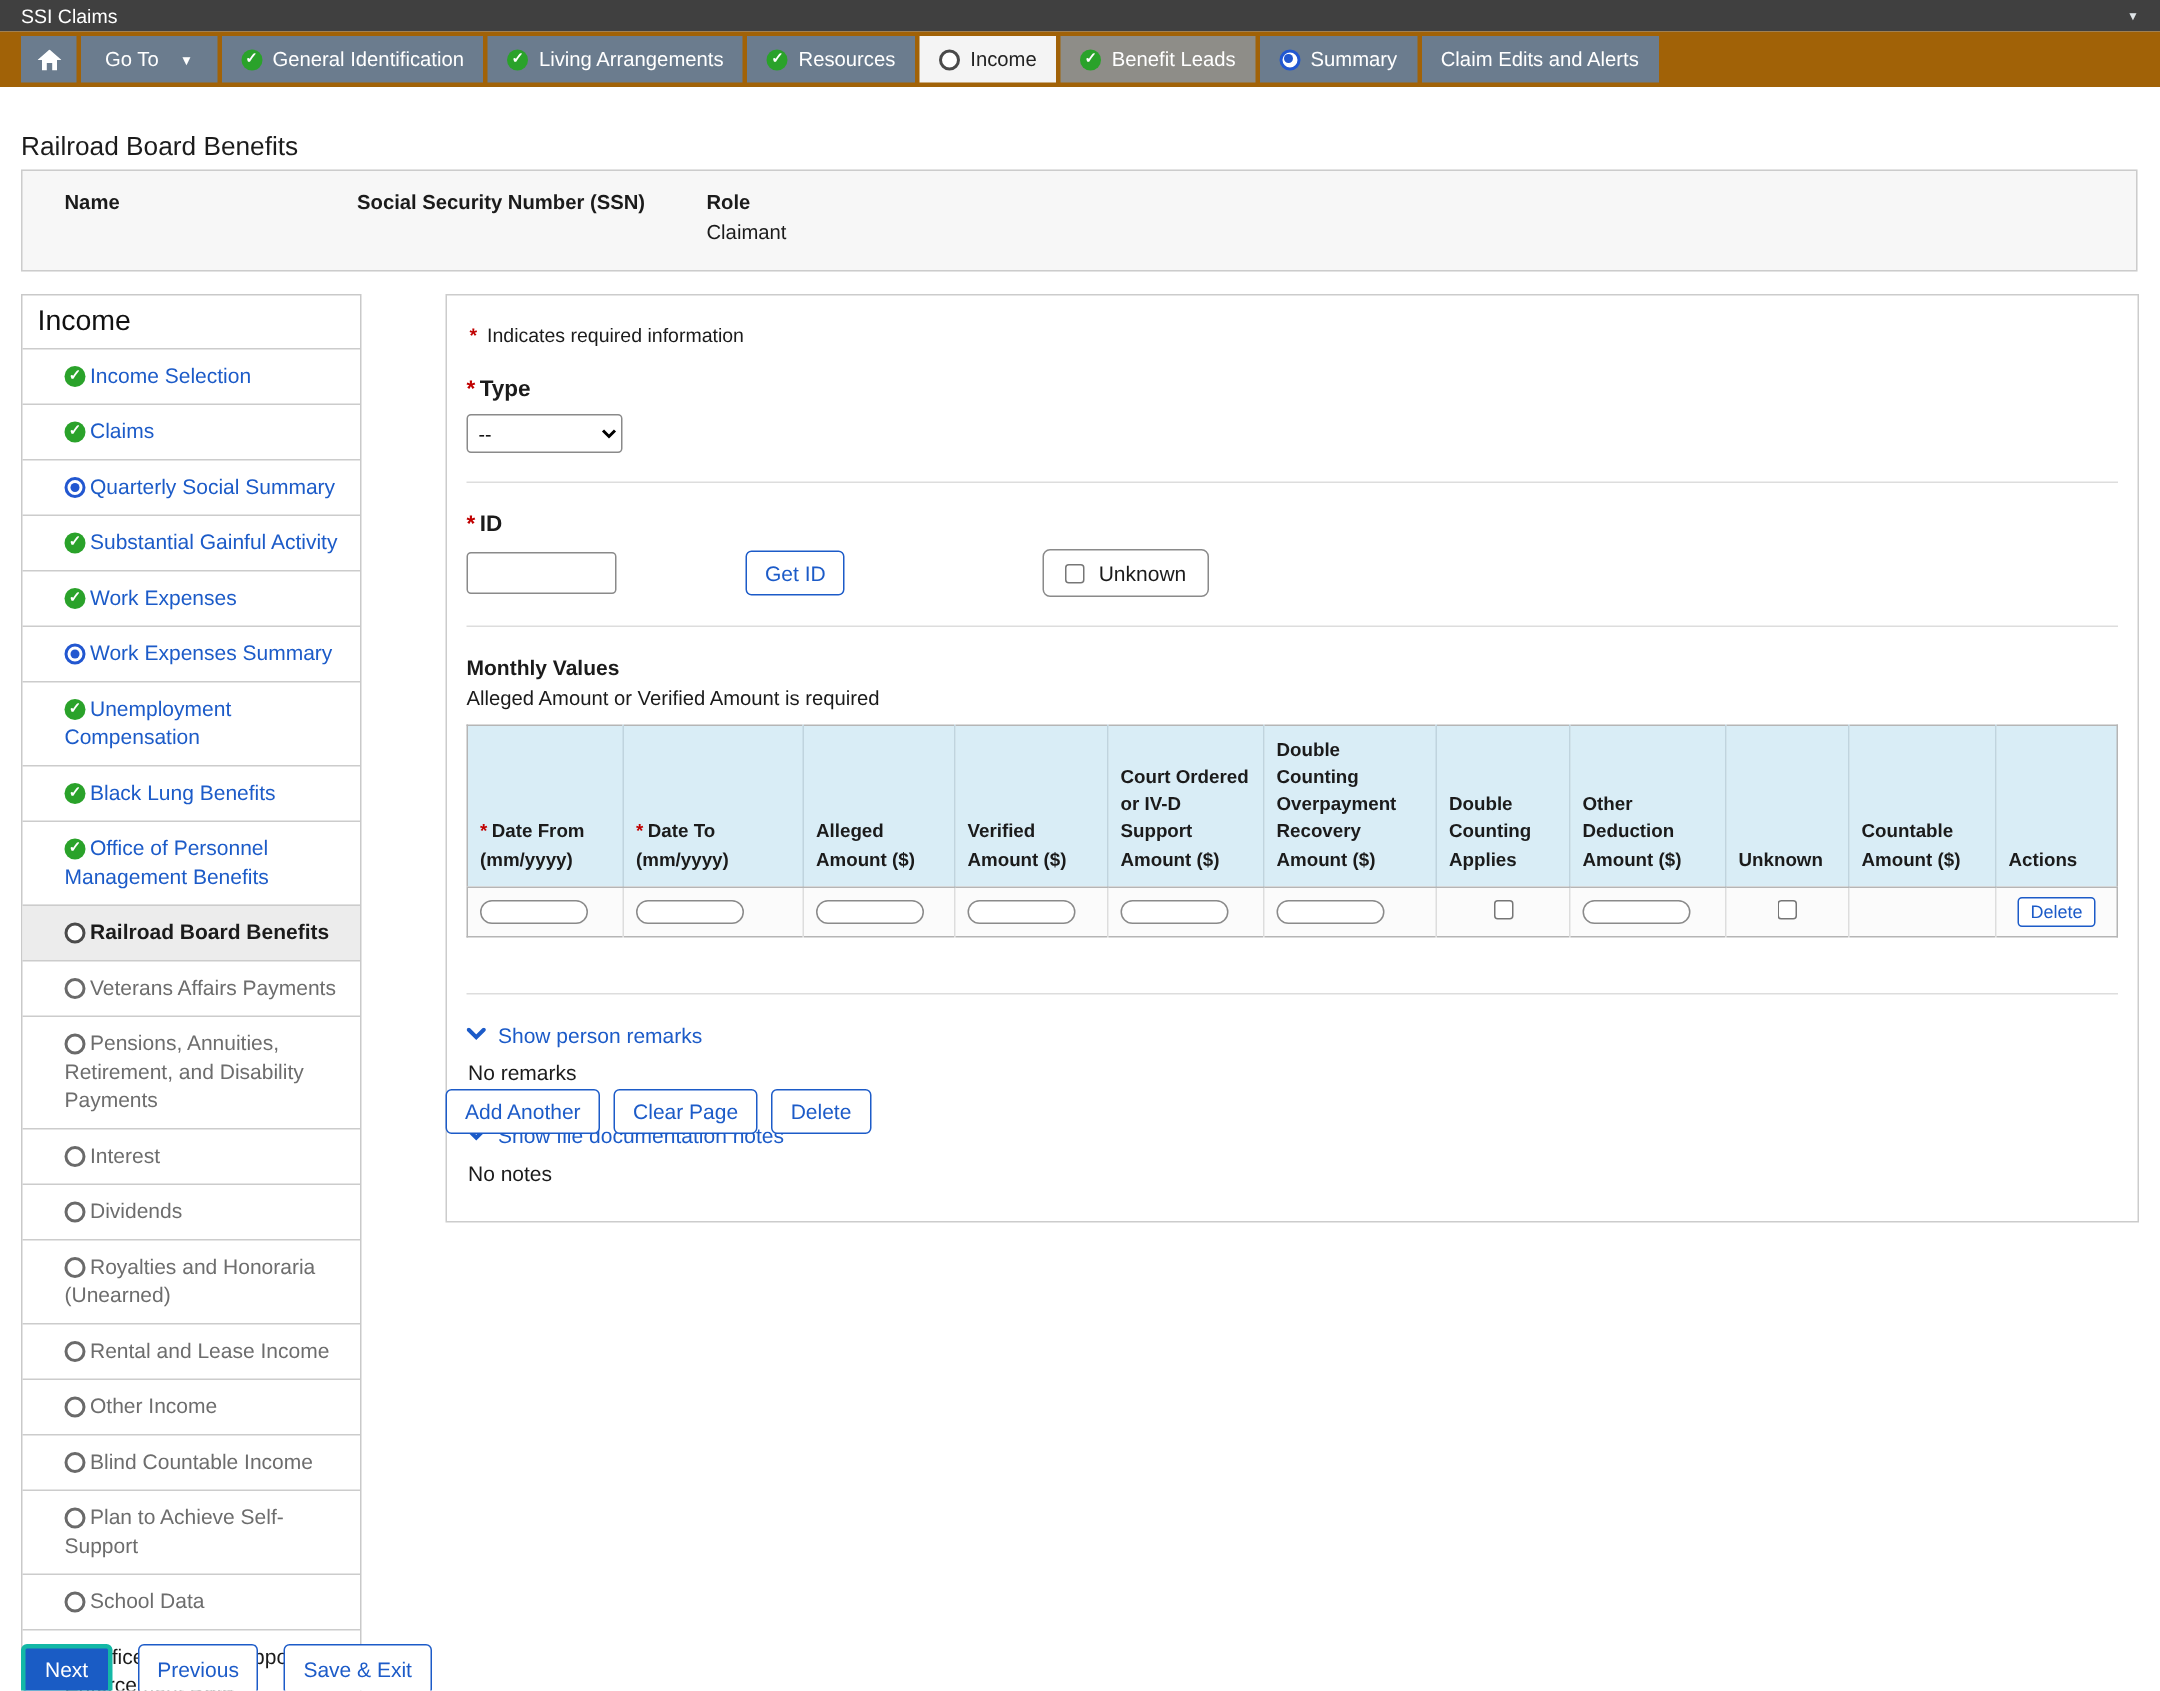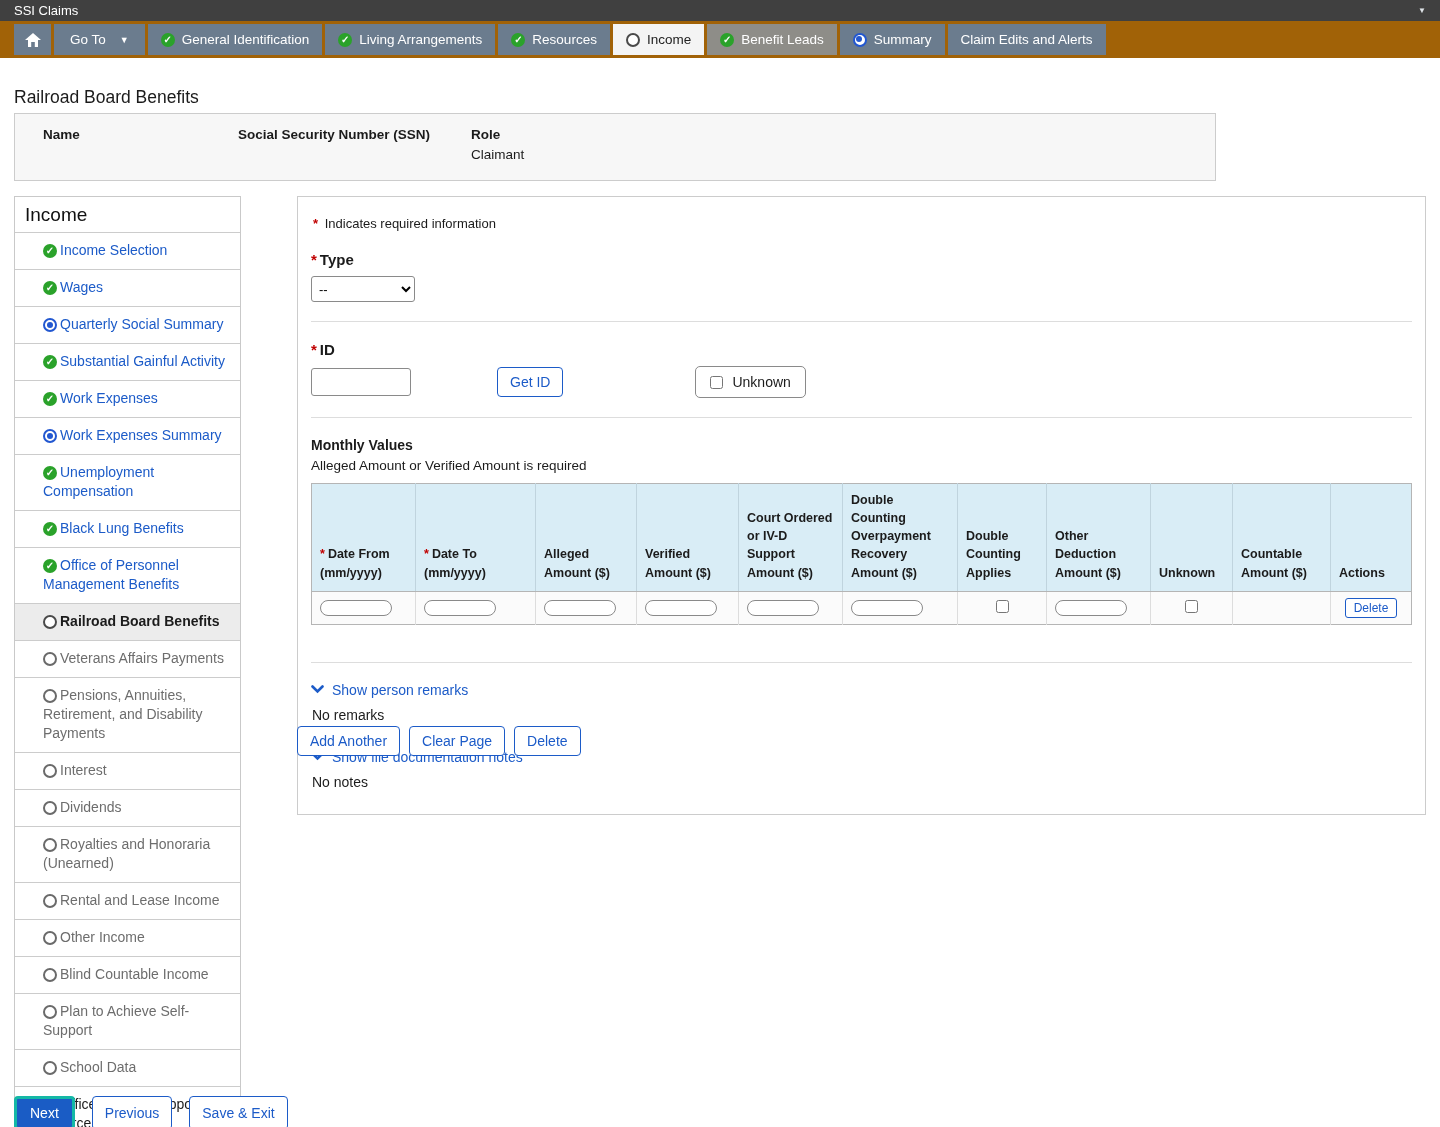--- a/index.html
+++ b/index.html
@@ -48,21 +48,21 @@
   .st--inprogress::before {
     content:""; position:absolute; left:1.5px; top:1.5px; width:6px; height:6px;
     border-radius:50%; background:#2257d0;
   }
   .st--notstarted { width:14px; height:14px; background:#fff; border:2.5px solid #6a6a6a; }
   .st--current    { width:14px; height:14px; background:#fff; border:2.5px solid #4a4a4a; }
 
   
   .page-title { position:absolute; left:14px; top:87px; font-size:17.5px; font-weight:400; color:#1b1b1b; }
   .person-box {
-    position:absolute; left:14px; top:113px; width:1202px; height:68px;
+    position:absolute; left:14px; top:113px; width:1411px; height:68px;
     background:#f7f7f7; border:1px solid #cccccc;
     display:flex; padding:13px 0 0 28px; font-size:13.5px;
   }
   .person-col-1 { width:195px; }
   .person-col-2 { width:233px; }
   .p-label { font-weight:bold; }
   .p-value { margin-top:5px; }
 
   
   .sidebar {
@@ -209,21 +209,21 @@
   <div>
     <div class="p-label">Role</div>
     <div class="p-value">Claimant</div>
   </div>
 </div>
 
 <aside class="sidebar">
   <div class="sidebar-title">Income</div>
   <ul class="sidebar-list" id="sidebar-list">
       <li class="side-item side-item--complete side-item--link"><span class="st st--complete"></span><span class="side-label">Income Selection</span></li>
-      <li class="side-item side-item--complete side-item--link"><span class="st st--complete"></span><span class="side-label">Wages</span></li>
+      <li class="side-item side-item--complete side-item--link"><span class="st st--complete"></span><span class="side-label">Claims</span></li>
       <li class="side-item side-item--inprogress side-item--link"><span class="st st--inprogress"></span><span class="side-label">Quarterly Social Summary</span></li>
       <li class="side-item side-item--complete side-item--link"><span class="st st--complete"></span><span class="side-label">Substantial Gainful Activity</span></li>
       <li class="side-item side-item--complete side-item--link"><span class="st st--complete"></span><span class="side-label">Work Expenses</span></li>
       <li class="side-item side-item--inprogress side-item--link"><span class="st st--inprogress"></span><span class="side-label">Work Expenses Summary</span></li>
       <li class="side-item side-item--complete side-item--link"><span class="st st--complete"></span><span class="side-label">Unemployment Compensation</span></li>
       <li class="side-item side-item--complete side-item--link"><span class="st st--complete"></span><span class="side-label">Black Lung Benefits</span></li>
       <li class="side-item side-item--complete side-item--link"><span class="st st--complete"></span><span class="side-label">Office of Personnel Management Benefits</span></li>
       <li class="side-item side-item--current"><span class="st st--current"></span><span class="side-label">Railroad Board Benefits</span></li>
       <li class="side-item side-item--notstarted"><span class="st st--notstarted"></span><span class="side-label">Veterans Affairs Payments</span></li>
       <li class="side-item side-item--notstarted"><span class="st st--notstarted"></span><span class="side-label">Pensions, Annuities, Retirement, and Disability Payments</span></li>

